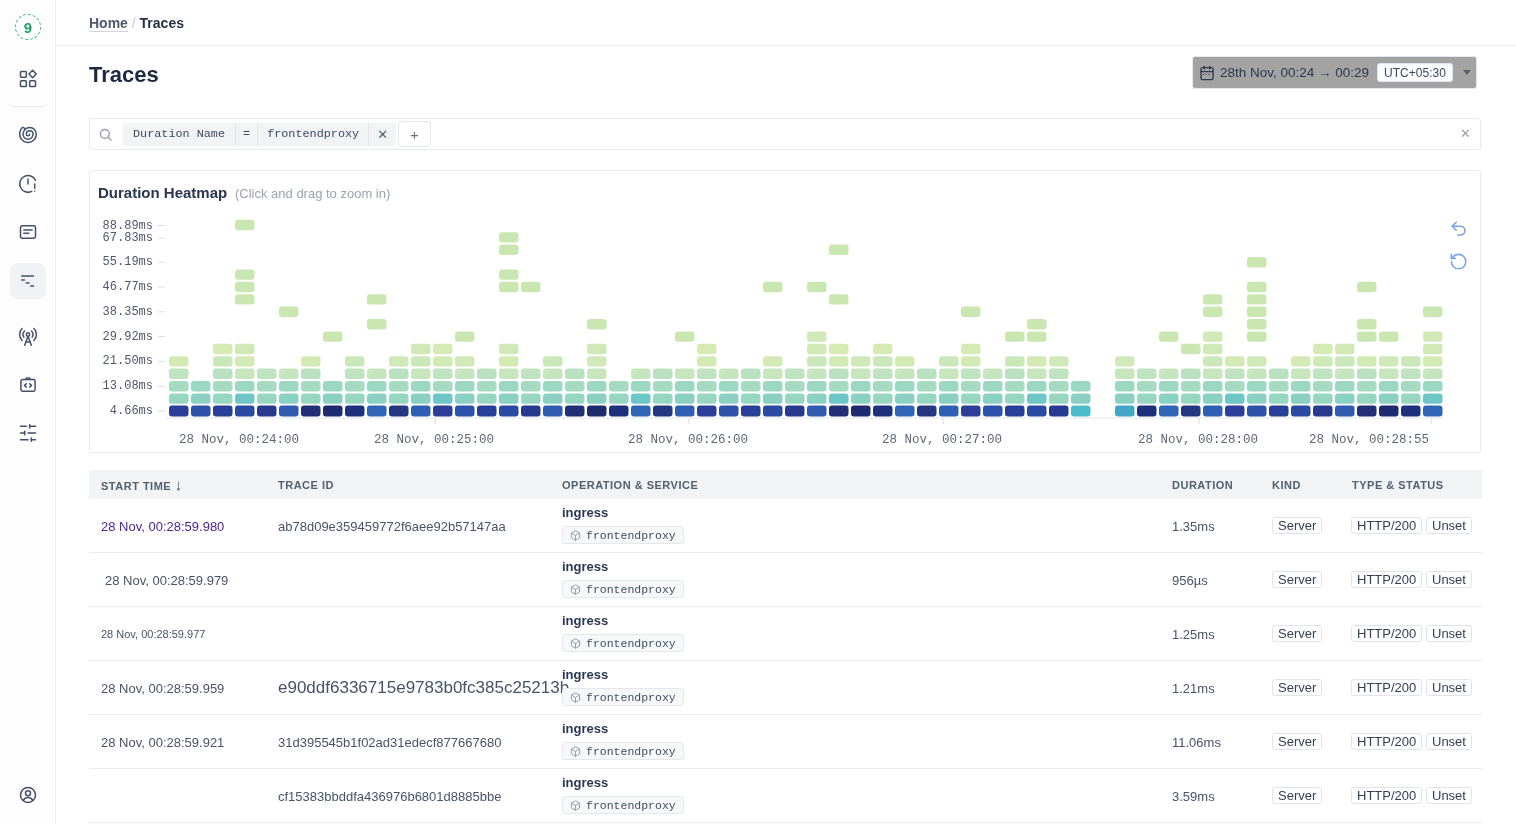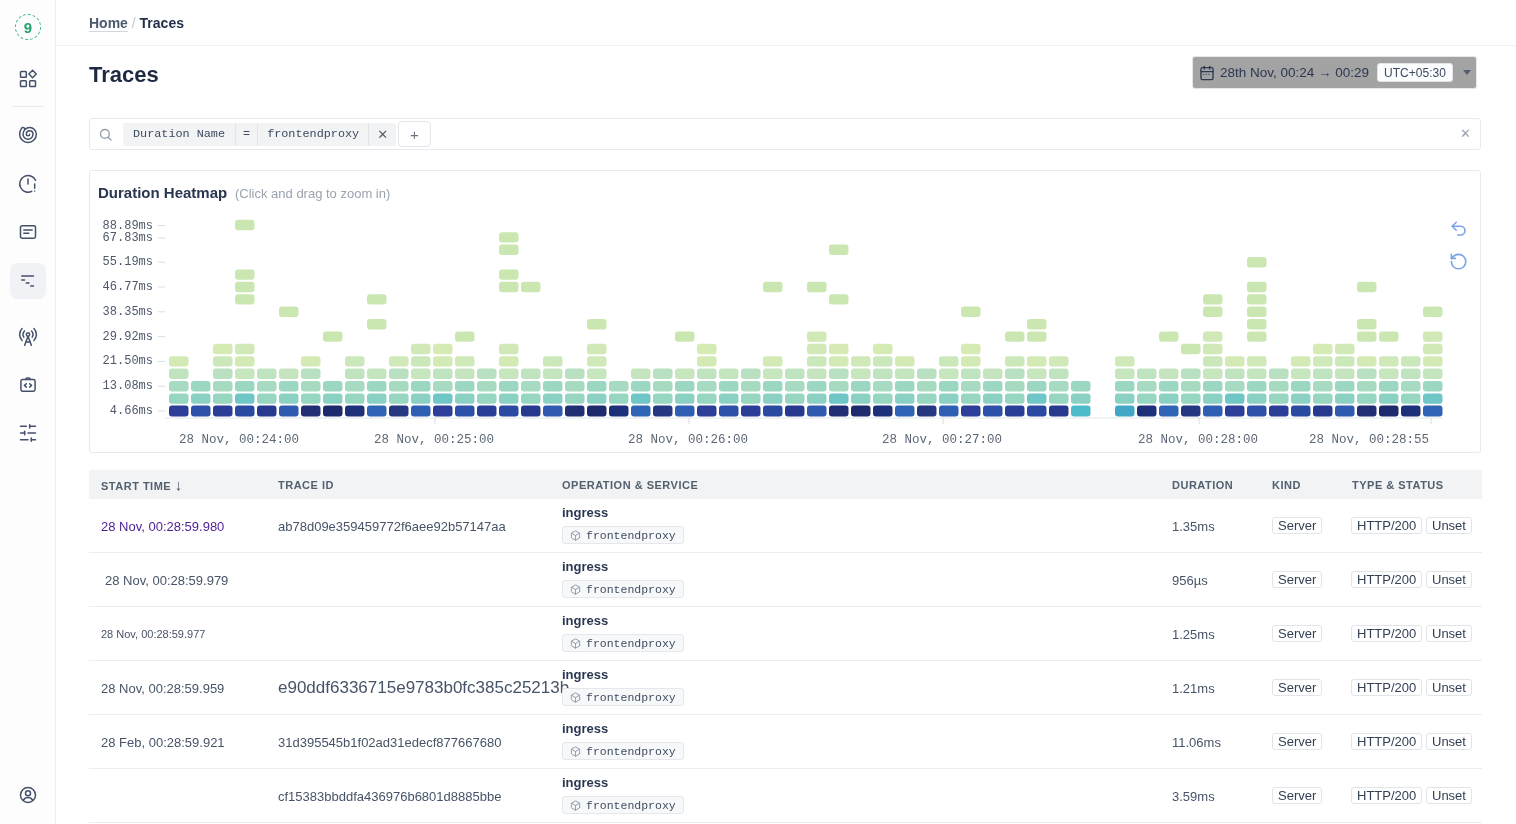--- a/index.html
+++ b/index.html
@@ -542,21 +542,21 @@
         <path d="M21 16V8a2 2 0 0 0-1-1.73l-7-4a2 2 0 0 0-2 0l-7 4A2 2 0 0 0 3 8v8a2 2 0 0 0 1 1.73l7 4a2 2 0 0 0 2 0l7-4A2 2 0 0 0 21 16z"></path>
         <polyline points="3.27 6.96 12 12.01 20.73 6.96"></polyline>
         <line x1="12" y1="22.08" x2="12" y2="12"></line>
       </svg>frontendproxy</div>
   <div style="position:absolute;left:1083px;top:0;height:54px;display:flex;align-items:center;font-size:13px;color:#475468">1.21ms</div>
   <div style="position:absolute;left:1183px;top:18px;height:17px;padding:0 5px;display:inline-flex;align-items:center;border:1px solid #e1e5ea;border-radius:3px;font-size:13px;color:#323f54">Server</div>
   <div style="position:absolute;left:1262px;top:18px;height:17px;padding:0 5px;display:inline-flex;align-items:center;border:1px solid #e1e5ea;border-radius:3px;font-size:13px;color:#323f54">HTTP/200</div>
   <div style="position:absolute;left:1337px;top:18px;height:17px;padding:0 5px;display:inline-flex;align-items:center;border:1px solid #e1e5ea;border-radius:3px;font-size:13px;color:#323f54">Unset</div>
 </div>
 <div style="position:absolute;left:89px;top:715px;width:1393px;height:54px;border-bottom:1px solid #e9ecf0;background:#fff">
-  <div style="position:absolute;left:12px;top:0;height:54px;display:flex;align-items:center;font-size:13px;color:#475468">28 Feb, 00:28:59.921</div>
+  <div style="position:absolute;left:12px;top:0;height:54px;display:flex;align-items:center;font-size:13px;color:#475468">28 Nov, 00:28:59.921</div>
   <div style="position:absolute;left:189px;top:0;height:54px;display:flex;align-items:center;font-size:13px;color:#475468">31d395545b1f02ad31edecf877667680</div>
   <div style="position:absolute;left:473px;top:6px;font-size:13px;font-weight:700;color:#2b3850">ingress</div>
   <div style="position:absolute;left:473px;top:27px;height:18px;display:inline-flex;align-items:center;gap:5px;padding:0 7px;background:#f7f8fa;border:1px solid #e4e7ec;border-radius:3px;font-family:'Liberation Mono',monospace;font-size:11.5px;color:#414e61"><svg width="11" height="11" viewBox="0 0 24 24" fill="none" stroke="#8d97a5" stroke-width="2" stroke-linecap="round" stroke-linejoin="round" style="flex:0 0 auto">
         <path d="M21 16V8a2 2 0 0 0-1-1.73l-7-4a2 2 0 0 0-2 0l-7 4A2 2 0 0 0 3 8v8a2 2 0 0 0 1 1.73l7 4a2 2 0 0 0 2 0l7-4A2 2 0 0 0 21 16z"></path>
         <polyline points="3.27 6.96 12 12.01 20.73 6.96"></polyline>
         <line x1="12" y1="22.08" x2="12" y2="12"></line>
       </svg>frontendproxy</div>
   <div style="position:absolute;left:1083px;top:0;height:54px;display:flex;align-items:center;font-size:13px;color:#475468">11.06ms</div>
   <div style="position:absolute;left:1183px;top:18px;height:17px;padding:0 5px;display:inline-flex;align-items:center;border:1px solid #e1e5ea;border-radius:3px;font-size:13px;color:#323f54">Server</div>
   <div style="position:absolute;left:1262px;top:18px;height:17px;padding:0 5px;display:inline-flex;align-items:center;border:1px solid #e1e5ea;border-radius:3px;font-size:13px;color:#323f54">HTTP/200</div>

